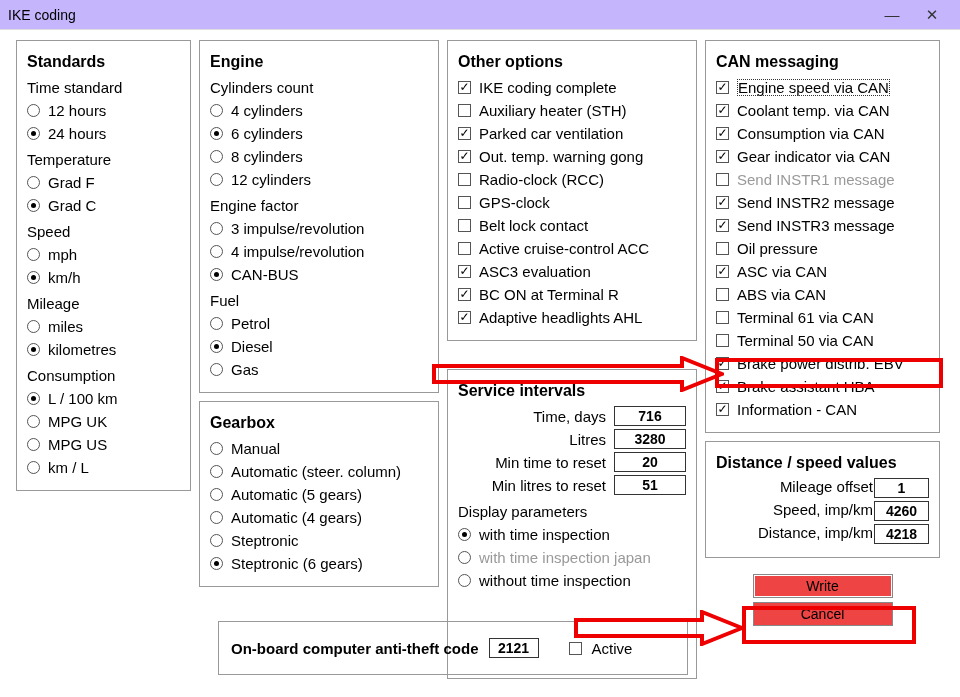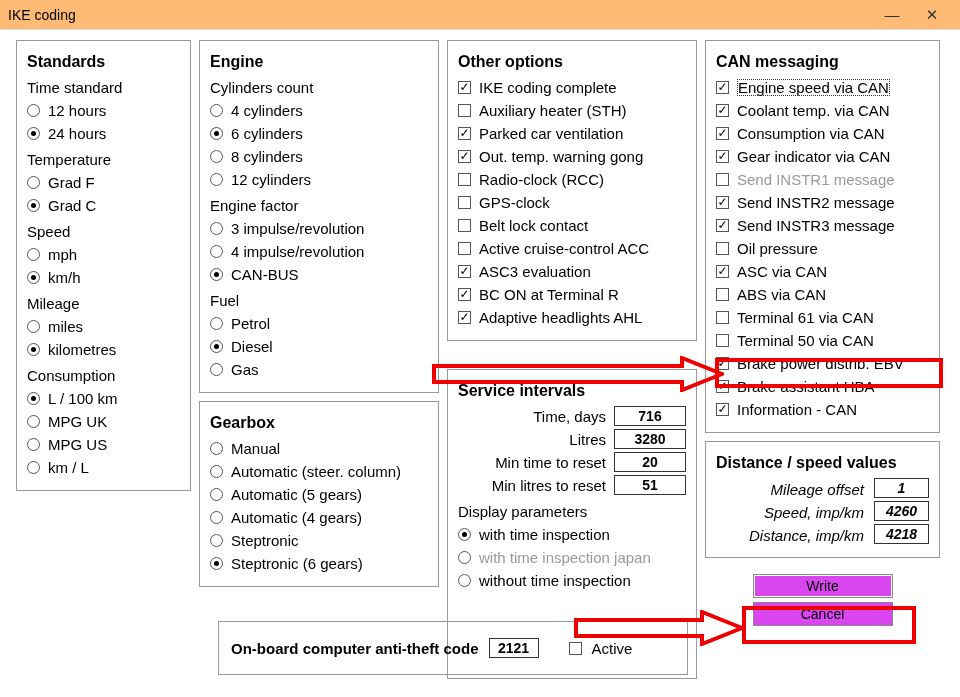--- a/index.html
+++ b/index.html
@@ -13,21 +13,21 @@
     height: 697px;
     overflow: hidden;
     position: relative;
   }
   .titlebar {
     height: 30px;
     display: flex;
     align-items: center;
     padding: 0 8px;
     border-bottom: 1px solid #ddd;
-    background: #fdba74;
+    background: #c4b5fd;
   }
   .titlebar .title { flex: 1; font-size: 14px; }
   .titlebar .btn { width: 40px; text-align: center; font-size: 15px; color: #333; }
   .content {
     padding: 10px 16px 10px 16px;
     display: flex;
     gap: 8px;
     position: relative;
     height: calc(100% - 30px);
   }
@@ -77,40 +77,40 @@
   .svc-row {
     display: flex; justify-content: center; align-items: center;
     gap: 8px; margin: 3px 0;
   }
   .svc-row .label { text-align: right; flex:1; }
   .valbox {
     width: 72px; text-align: center; border: 1px solid #333;
     background: #fff; padding: 1px 0; font-size: 14px; font-weight: bold;
   }
   .dist-row {
-    display: flex; justify-content: flex-end; align-items: flex-end;
-    gap: 10px; margin: 3px 0; font-style: italic;
+    display: flex; justify-content: flex-end; align-items: flex-start;
+    gap: 1px; margin: 3px 0;
   }
   .dist-row .valbox { width: 55px; }
   .bottom-bar {
     position: absolute;
     left: 218px;
     bottom: 22px;
     width: 470px;
     border: 1px solid #999;
     padding: 16px 12px;
     display: flex;
     align-items: center;
     gap: 10px;
   }
   .bottom-bar .lbl { font-weight: bold; }
   .code-box { width: 50px; text-align:center; border:1px solid #333; padding:1px 2px; font-weight:bold; font-size:14px;}
   .btn-wc {
     display:block; width: 140px; margin: 4px auto;
-    border: 1px solid #888; background: #d946ef;
+    border: 1px solid #888; background: #ef4444;
     text-align:center; padding: 3px 0; font-size: 14px;
   }
   .btn-wc.write { box-shadow: inset 0 0 0 1px #fff; }
   .dotted { outline: 1px dotted #333; outline-offset: -1px; padding: 0 1px; }
 
   
   .red-box { position:absolute; border: 4px solid #e00; pointer-events:none; }
   .rb1 { left: 715px; top: 358px; width: 228px; height: 30px; }
   .rb2 { left: 742px; top: 606px; width: 174px; height: 38px; }
   .arrow { position:absolute; pointer-events:none; }

